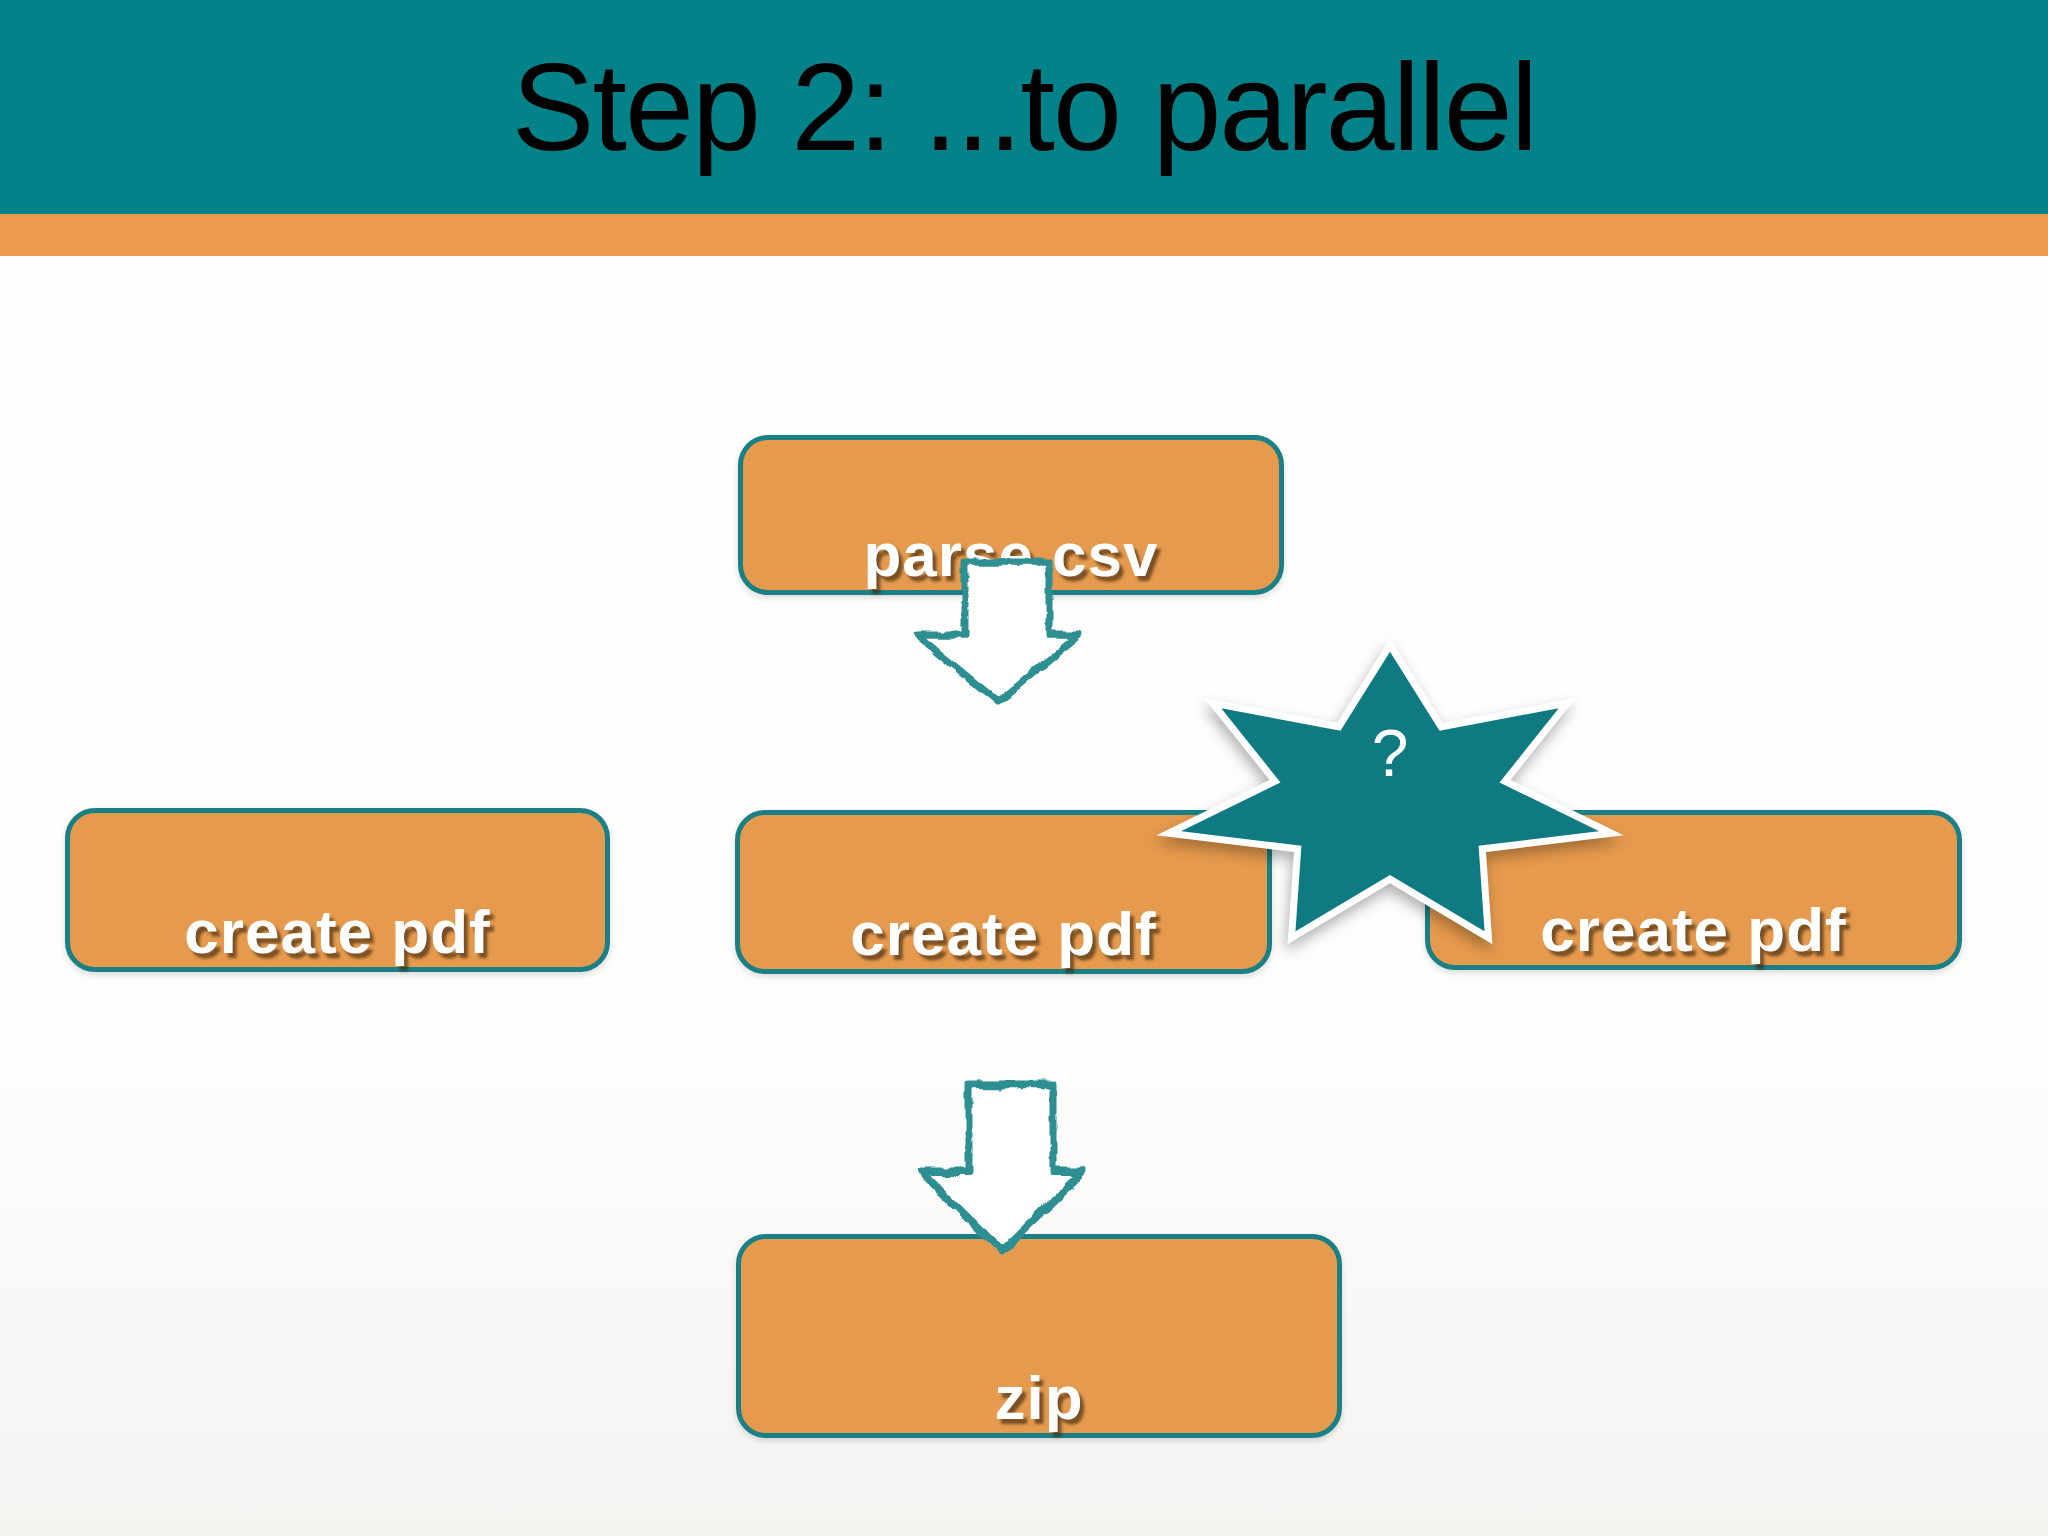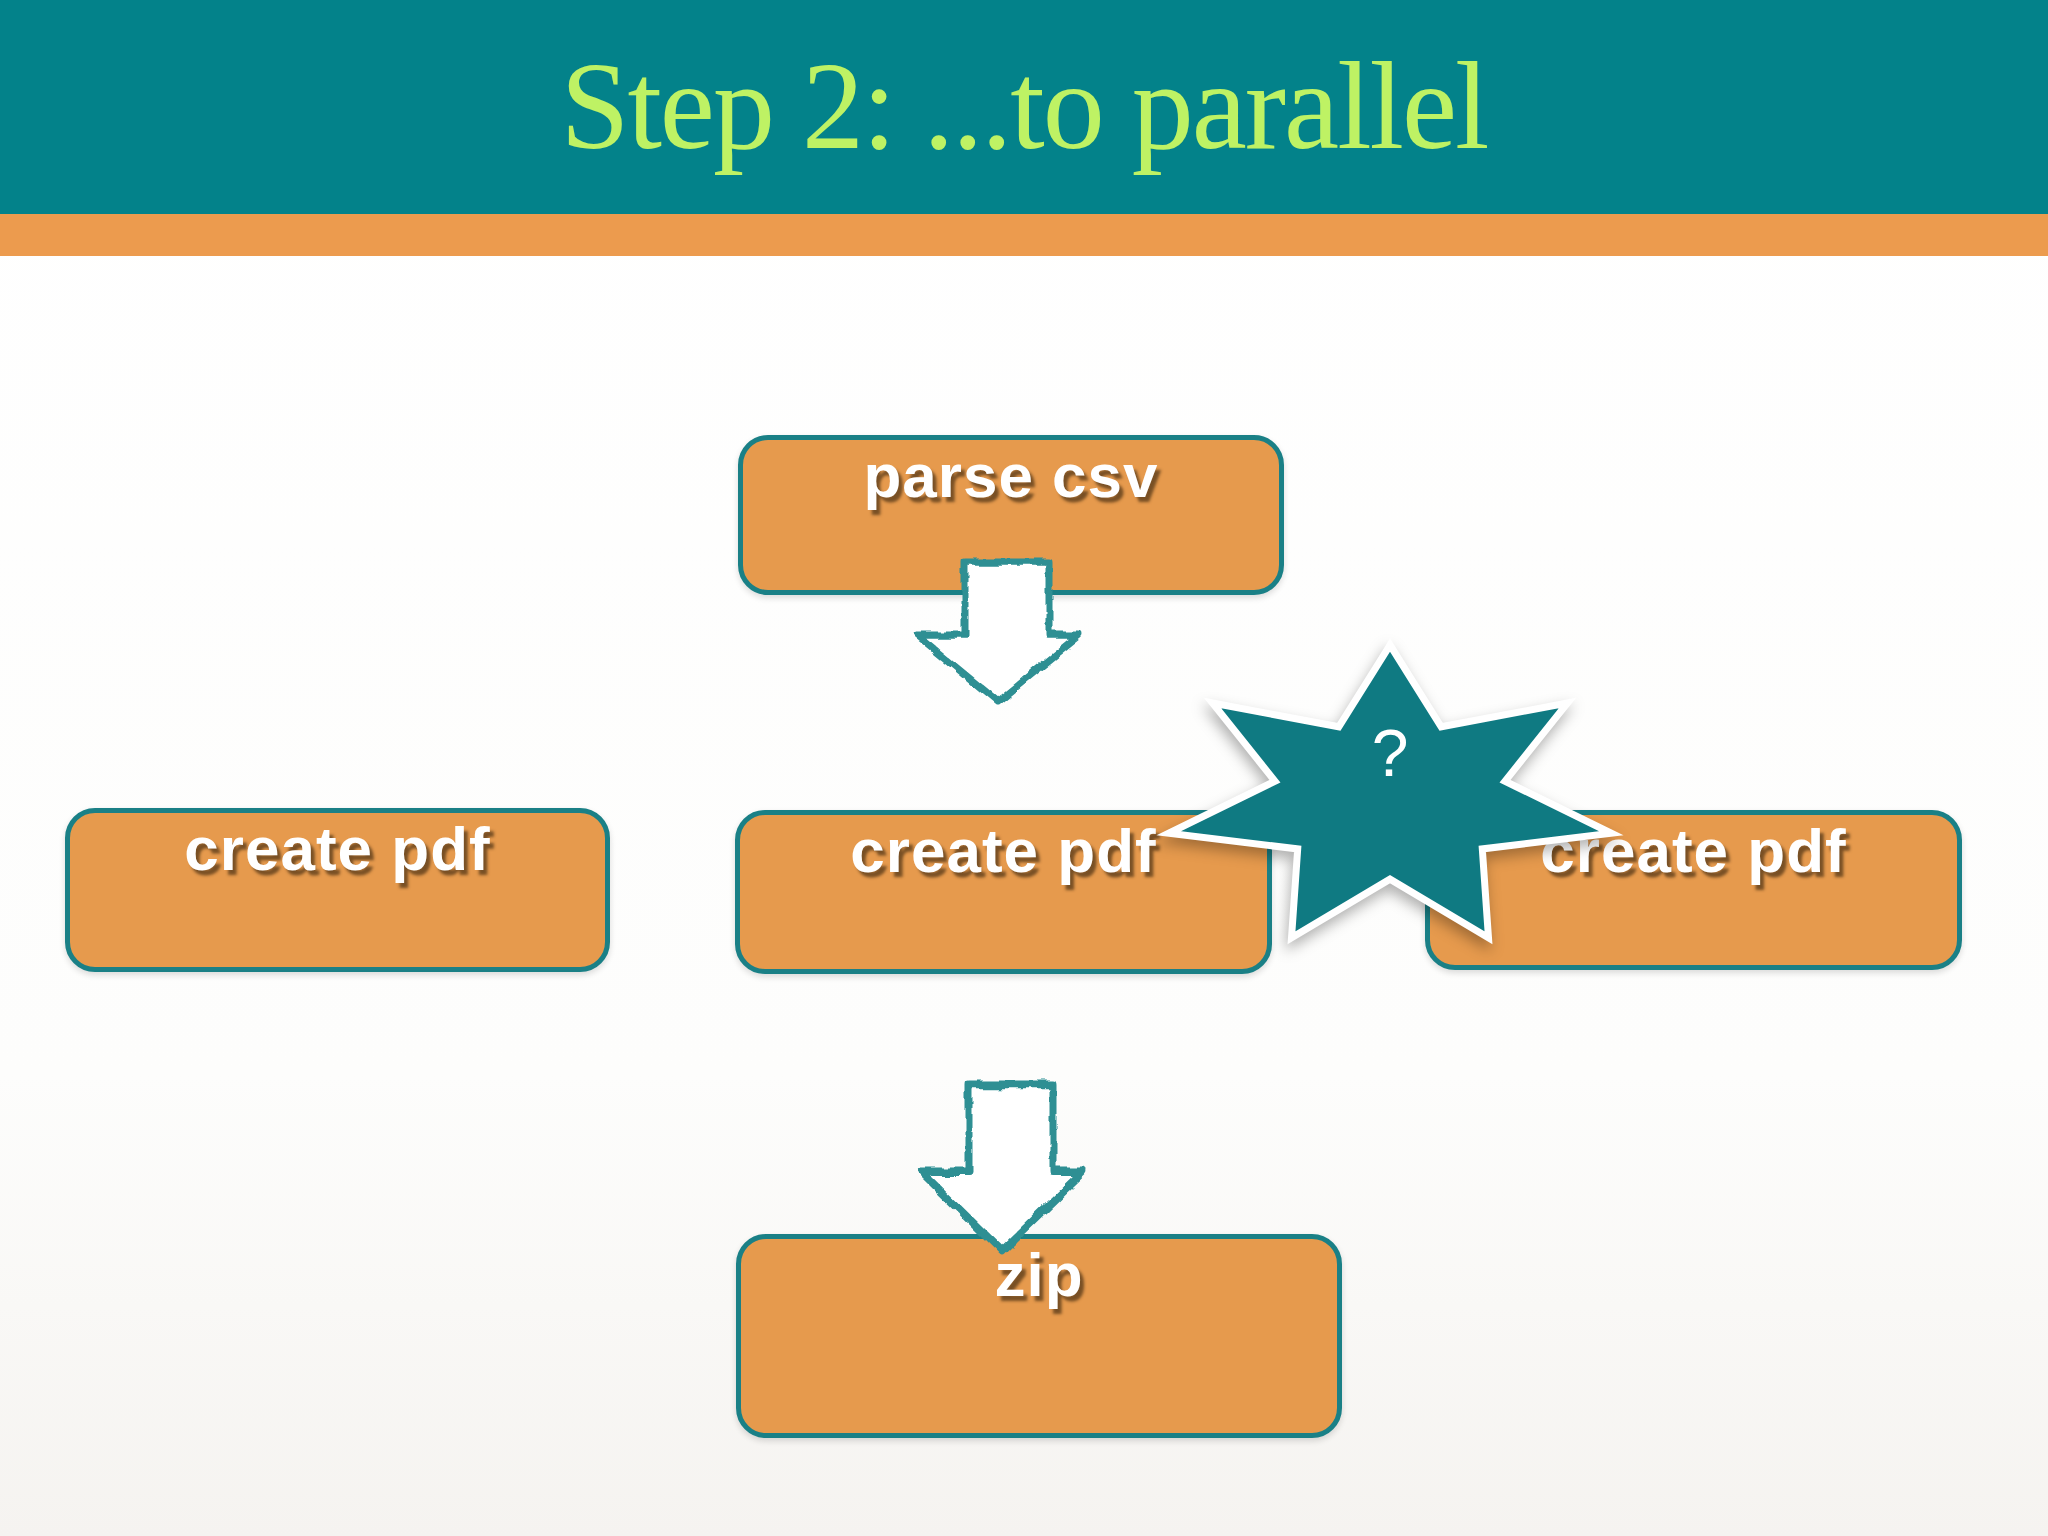--- a/index.html
+++ b/index.html
@@ -12,35 +12,35 @@
     position:relative; width:2048px; height:1536px; overflow:hidden;
     background:linear-gradient(180deg,#ffffff 0%,#fdfdfc 70%,#f5f3f0 100%);
   }
   
   .header {
     position:absolute; left:0; top:0; width:100%; height:214px;
     background:var(--header_teal,#03828A);
     display:flex; align-items:center; justify-content:center;
   }
   .title {
-    margin:4px; color:#bef264; font-weight:200; font-size:124px;
+    margin:4px; color:#000000; font-weight:200; font-size:124px;
     letter-spacing:-2px; white-space:nowrap;
-    font-family:Liberation Serif, serif;
+    font-family:Liberation Sans, sans-serif;
   }
   .accent-bar {
     position:absolute; left:0; top:214px; width:100%; height:42px;
     background:var(--accent_orange,#EC9B4E);
   }
   
   .node {
     position:absolute; box-sizing:border-box;
     background:var(--node_fill,#E69A4D);
     border:5px solid var(--node_border,#1A8086);
     border-radius:30px;
-    display:flex; align-items:flex-start; justify-content:center;
+    display:flex; align-items:flex-end; justify-content:center;
     box-shadow:0 3px 6px rgba(0,0,0,0.14);
     z-index:2;
   }
   .node-label {
     color:var(--label_white,#fff); font-size:62px; font-weight:bold;
     letter-spacing:1px;
     text-shadow:4px 5px 3px rgba(62,40,16,0.65);
     white-space:nowrap;
   }
   .node-parse  { left:738px;  top:435px;  width:546px; height:160px; }

